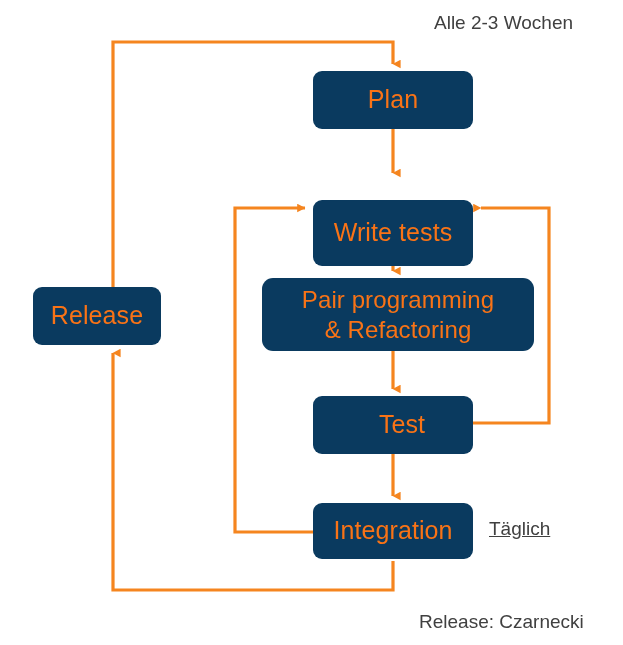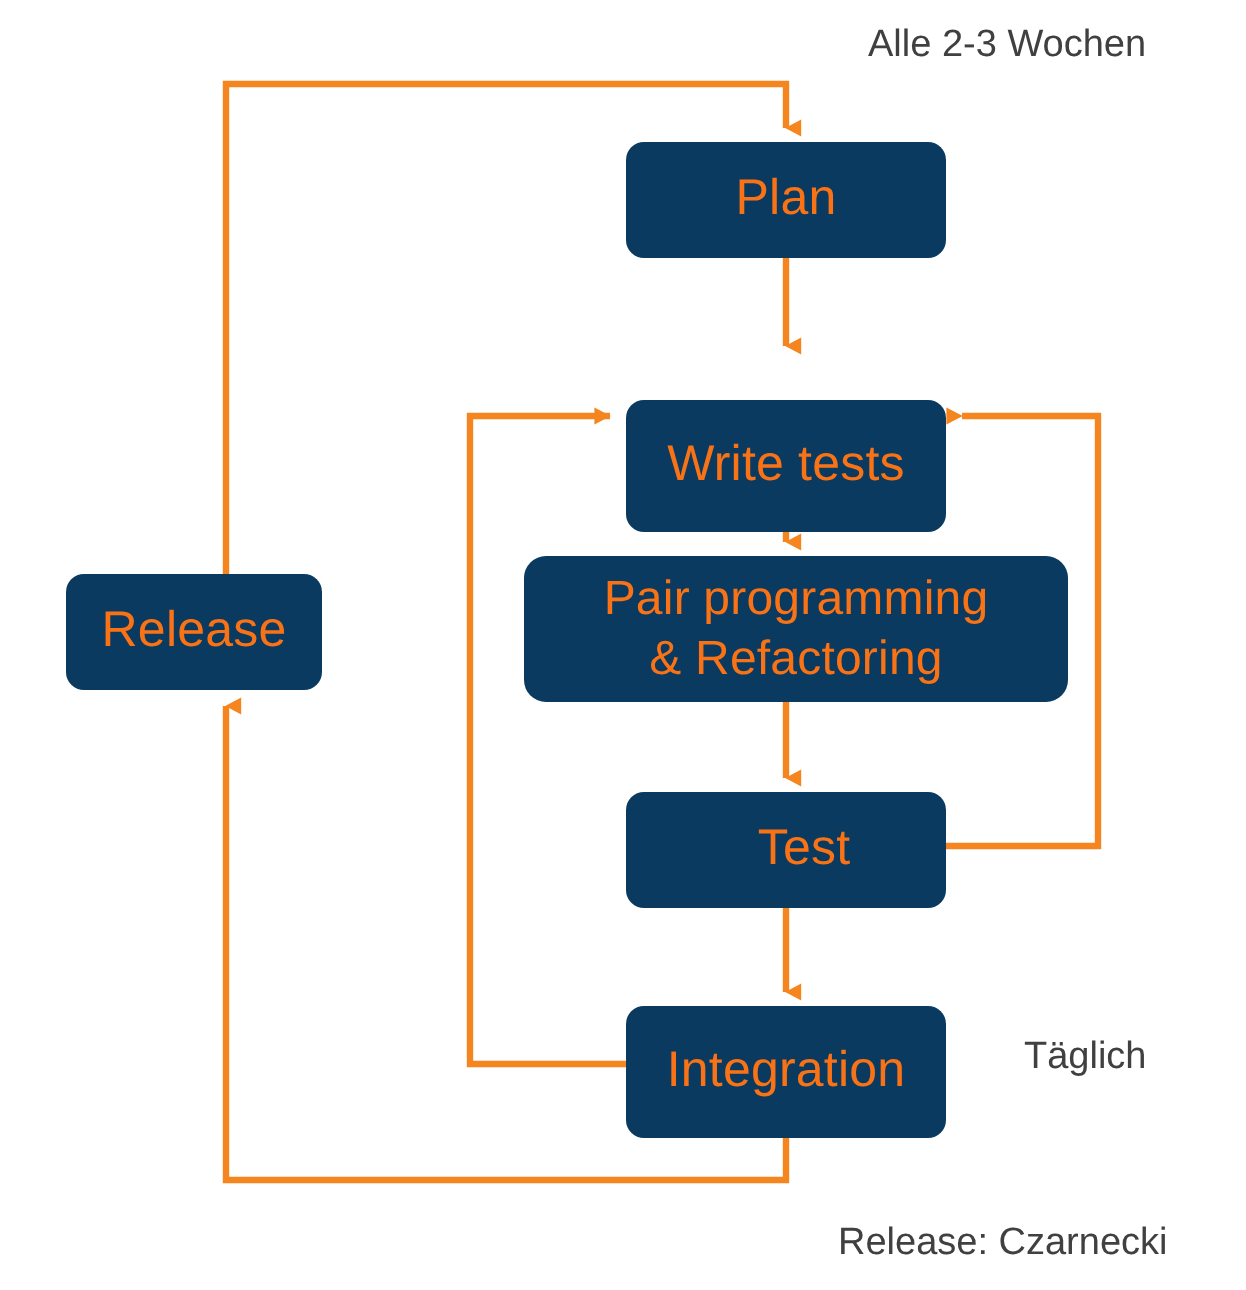--- a/index.html
+++ b/index.html
@@ -43,35 +43,35 @@
     font-size: 25px;
     font-weight: 400;
     letter-spacing: 0.1px;
     color: #f97316;
     white-space: pre-line;
   }
   .node-plan       { left: 313px; top: 71px;  width: 160px; height: 58px; }
   .node-writetests { left: 313px; top: 180px; width: 160px; height: 66px; margin-top: 20px; }
   .node-pair       { left: 262px; top: 278px; width: 272px; height: 73px; border-radius: 11px; }
   .node-test       { left: 313px; top: 396px; width: 160px; height: 58px; padding-left: 18px; }
-  .node-integration{ left: 313px; top: 503px; width: 160px; height: 66px; }
+  .node-integration{ left: 313px; top: 503px; width: 160px; height: 56px; }
   .node-release    { left: 33px;  top: 287px; width: 128px; height: 58px; }
 
   .node-pair .node-label { font-size: 24px; line-height: 1.25; }
 
   .caption {
     position: absolute;
     color: #404040;
     font-size: 19px;
     font-family: "Liberation Sans", sans-serif;
     white-space: nowrap;
     z-index: 4;
   }
   .caption-cadence { left: 434px; top: 12px; }
-  .caption-daily   { left: 512px; top: 518px; }
+  .caption-daily   { left: 489px; top: 518px; text-decoration: underline; }
   .caption-source  { left: 419px; top: 611px; }
 </style>
 </head>
 <body>
 
 <div id="diagram-root">
 
   <svg id="flow-svg" viewBox="0 0 623 645" aria-hidden="true">
     <defs>
       <marker id="arrow-down" markerWidth="9" markerHeight="9" refX="4.5" refY="8.2" orient="auto" markerUnits="userSpaceOnUse">

